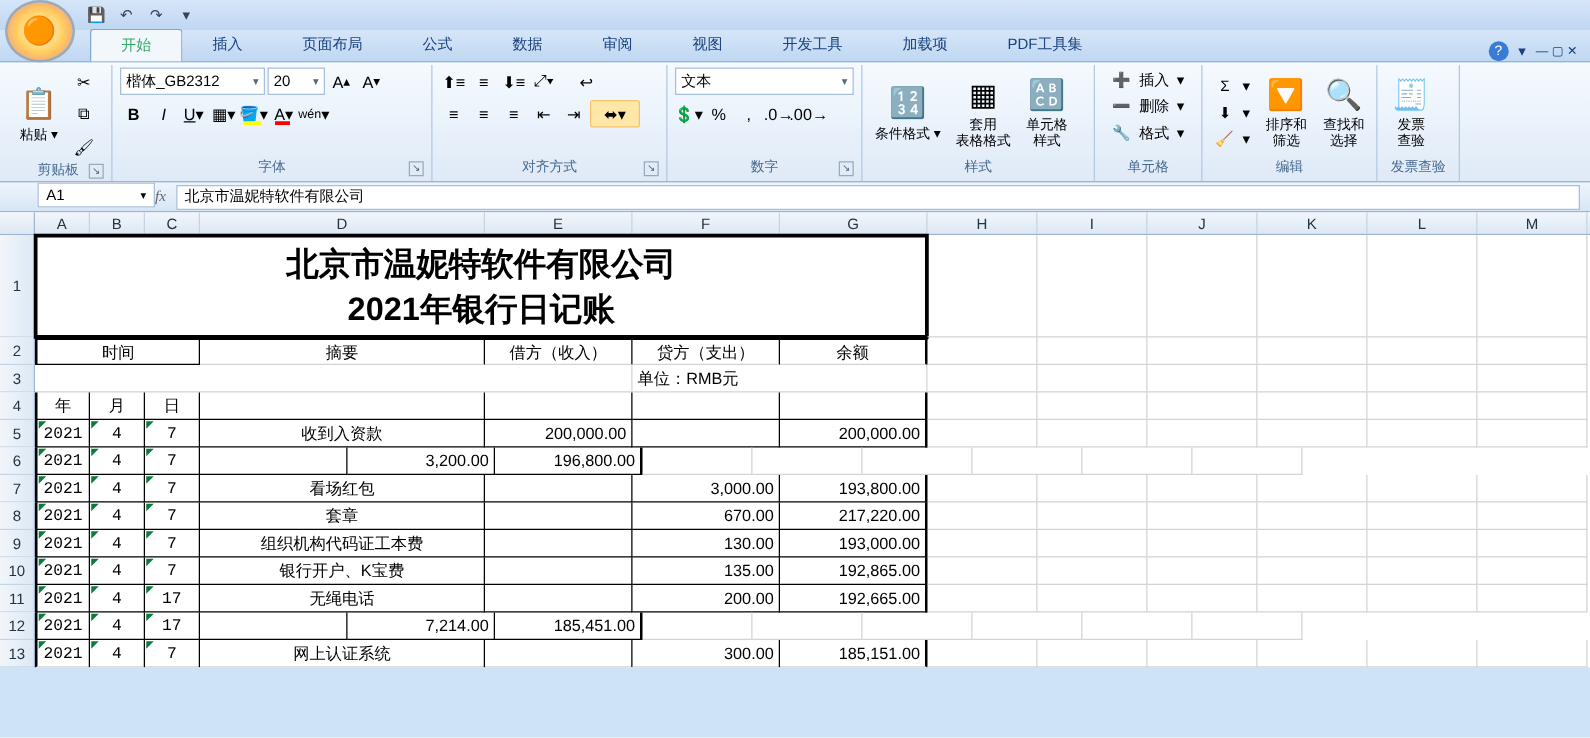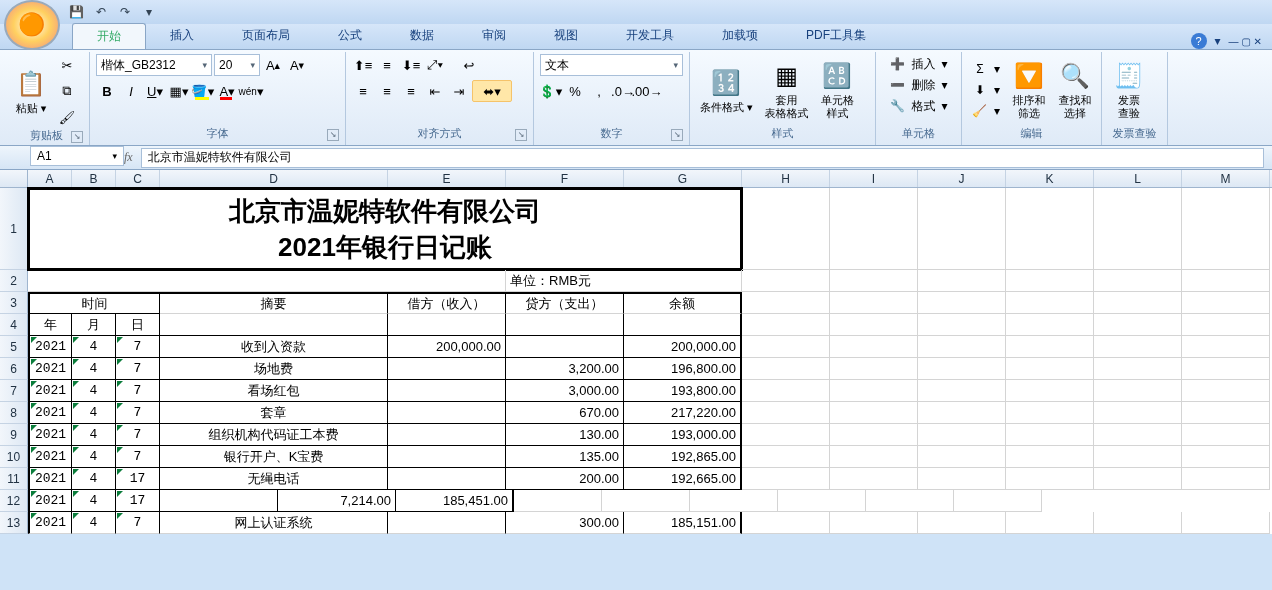--- a/index.html
+++ b/index.html
@@ -309,35 +309,35 @@
             </div>
           </div>
           <div class="cell " style="width: 88px;"></div>
           <div class="cell " style="width: 88px;"></div>
           <div class="cell " style="width: 88px;"></div>
           <div class="cell " style="width: 88px;"></div>
           <div class="cell " style="width: 88px;"></div>
           <div class="cell " style="width: 88px;"></div>
         </div>
         <div class="gridrow">
-          <div class="cell " style="width: 478px;"></div>
-          <div class="cell " style="width: 236px; font-size: 13px;">单位：RMB元</div>
-          <div class="cell " style="width: 88px;"></div>
-          <div class="cell " style="width: 88px;"></div>
-          <div class="cell " style="width: 88px;"></div>
-          <div class="cell " style="width: 88px;"></div>
-          <div class="cell " style="width: 88px;"></div>
-          <div class="cell " style="width: 88px;"></div>
-        </div>
-        <div class="gridrow">
           <div class="cell ctr thick-top thick-left b-r b-b" style="width: 132px;">时间</div>
           <div class="cell ctr thick-top b-r" style="width: 228px;">摘要</div>
           <div class="cell ctr thick-top b-r" style="width: 118px;">借方（收入）</div>
           <div class="cell ctr thick-top b-r" style="width: 118px;">贷方（支出）</div>
           <div class="cell ctr thick-top thick-right" style="width: 118px;">余额</div>
+          <div class="cell " style="width: 88px;"></div>
+          <div class="cell " style="width: 88px;"></div>
+          <div class="cell " style="width: 88px;"></div>
+          <div class="cell " style="width: 88px;"></div>
+          <div class="cell " style="width: 88px;"></div>
+          <div class="cell " style="width: 88px;"></div>
+        </div>
+        <div class="gridrow">
+          <div class="cell " style="width: 478px;"></div>
+          <div class="cell " style="width: 236px; font-size: 13px;">单位：RMB元</div>
           <div class="cell " style="width: 88px;"></div>
           <div class="cell " style="width: 88px;"></div>
           <div class="cell " style="width: 88px;"></div>
           <div class="cell " style="width: 88px;"></div>
           <div class="cell " style="width: 88px;"></div>
           <div class="cell " style="width: 88px;"></div>
         </div>
         <div class="gridrow">
           <div class="cell ctr thick-left b-r b-b" style="width: 44px;">年</div>
           <div class="cell ctr b-r b-b" style="width: 44px;">月</div>
@@ -365,21 +365,20 @@
           <div class="cell " style="width: 88px;"></div>
           <div class="cell " style="width: 88px;"></div>
           <div class="cell " style="width: 88px;"></div>
           <div class="cell " style="width: 88px;"></div>
           <div class="cell " style="width: 88px;"></div>
         </div>
         <div class="gridrow">
           <div class="cell ctr thick-left b-r tri b-b" style="width: 44px;">2021</div>
           <div class="cell ctr b-r tri b-b" style="width: 44px;">4</div>
           <div class="cell ctr b-r tri b-b" style="width: 44px;">7</div>
-          <div class="cell ctr b-r b-b" style="width: 228px;">场地费</div>
           <div class="cell rt b-r b-b" style="width: 118px;"></div>
           <div class="cell rt b-r b-b" style="width: 118px;">3,200.00</div>
           <div class="cell rt thick-right b-b" style="width: 118px;">196,800.00</div>
           <div class="cell " style="width: 88px;"></div>
           <div class="cell " style="width: 88px;"></div>
           <div class="cell " style="width: 88px;"></div>
           <div class="cell " style="width: 88px;"></div>
           <div class="cell " style="width: 88px;"></div>
           <div class="cell " style="width: 88px;"></div>
         </div>

